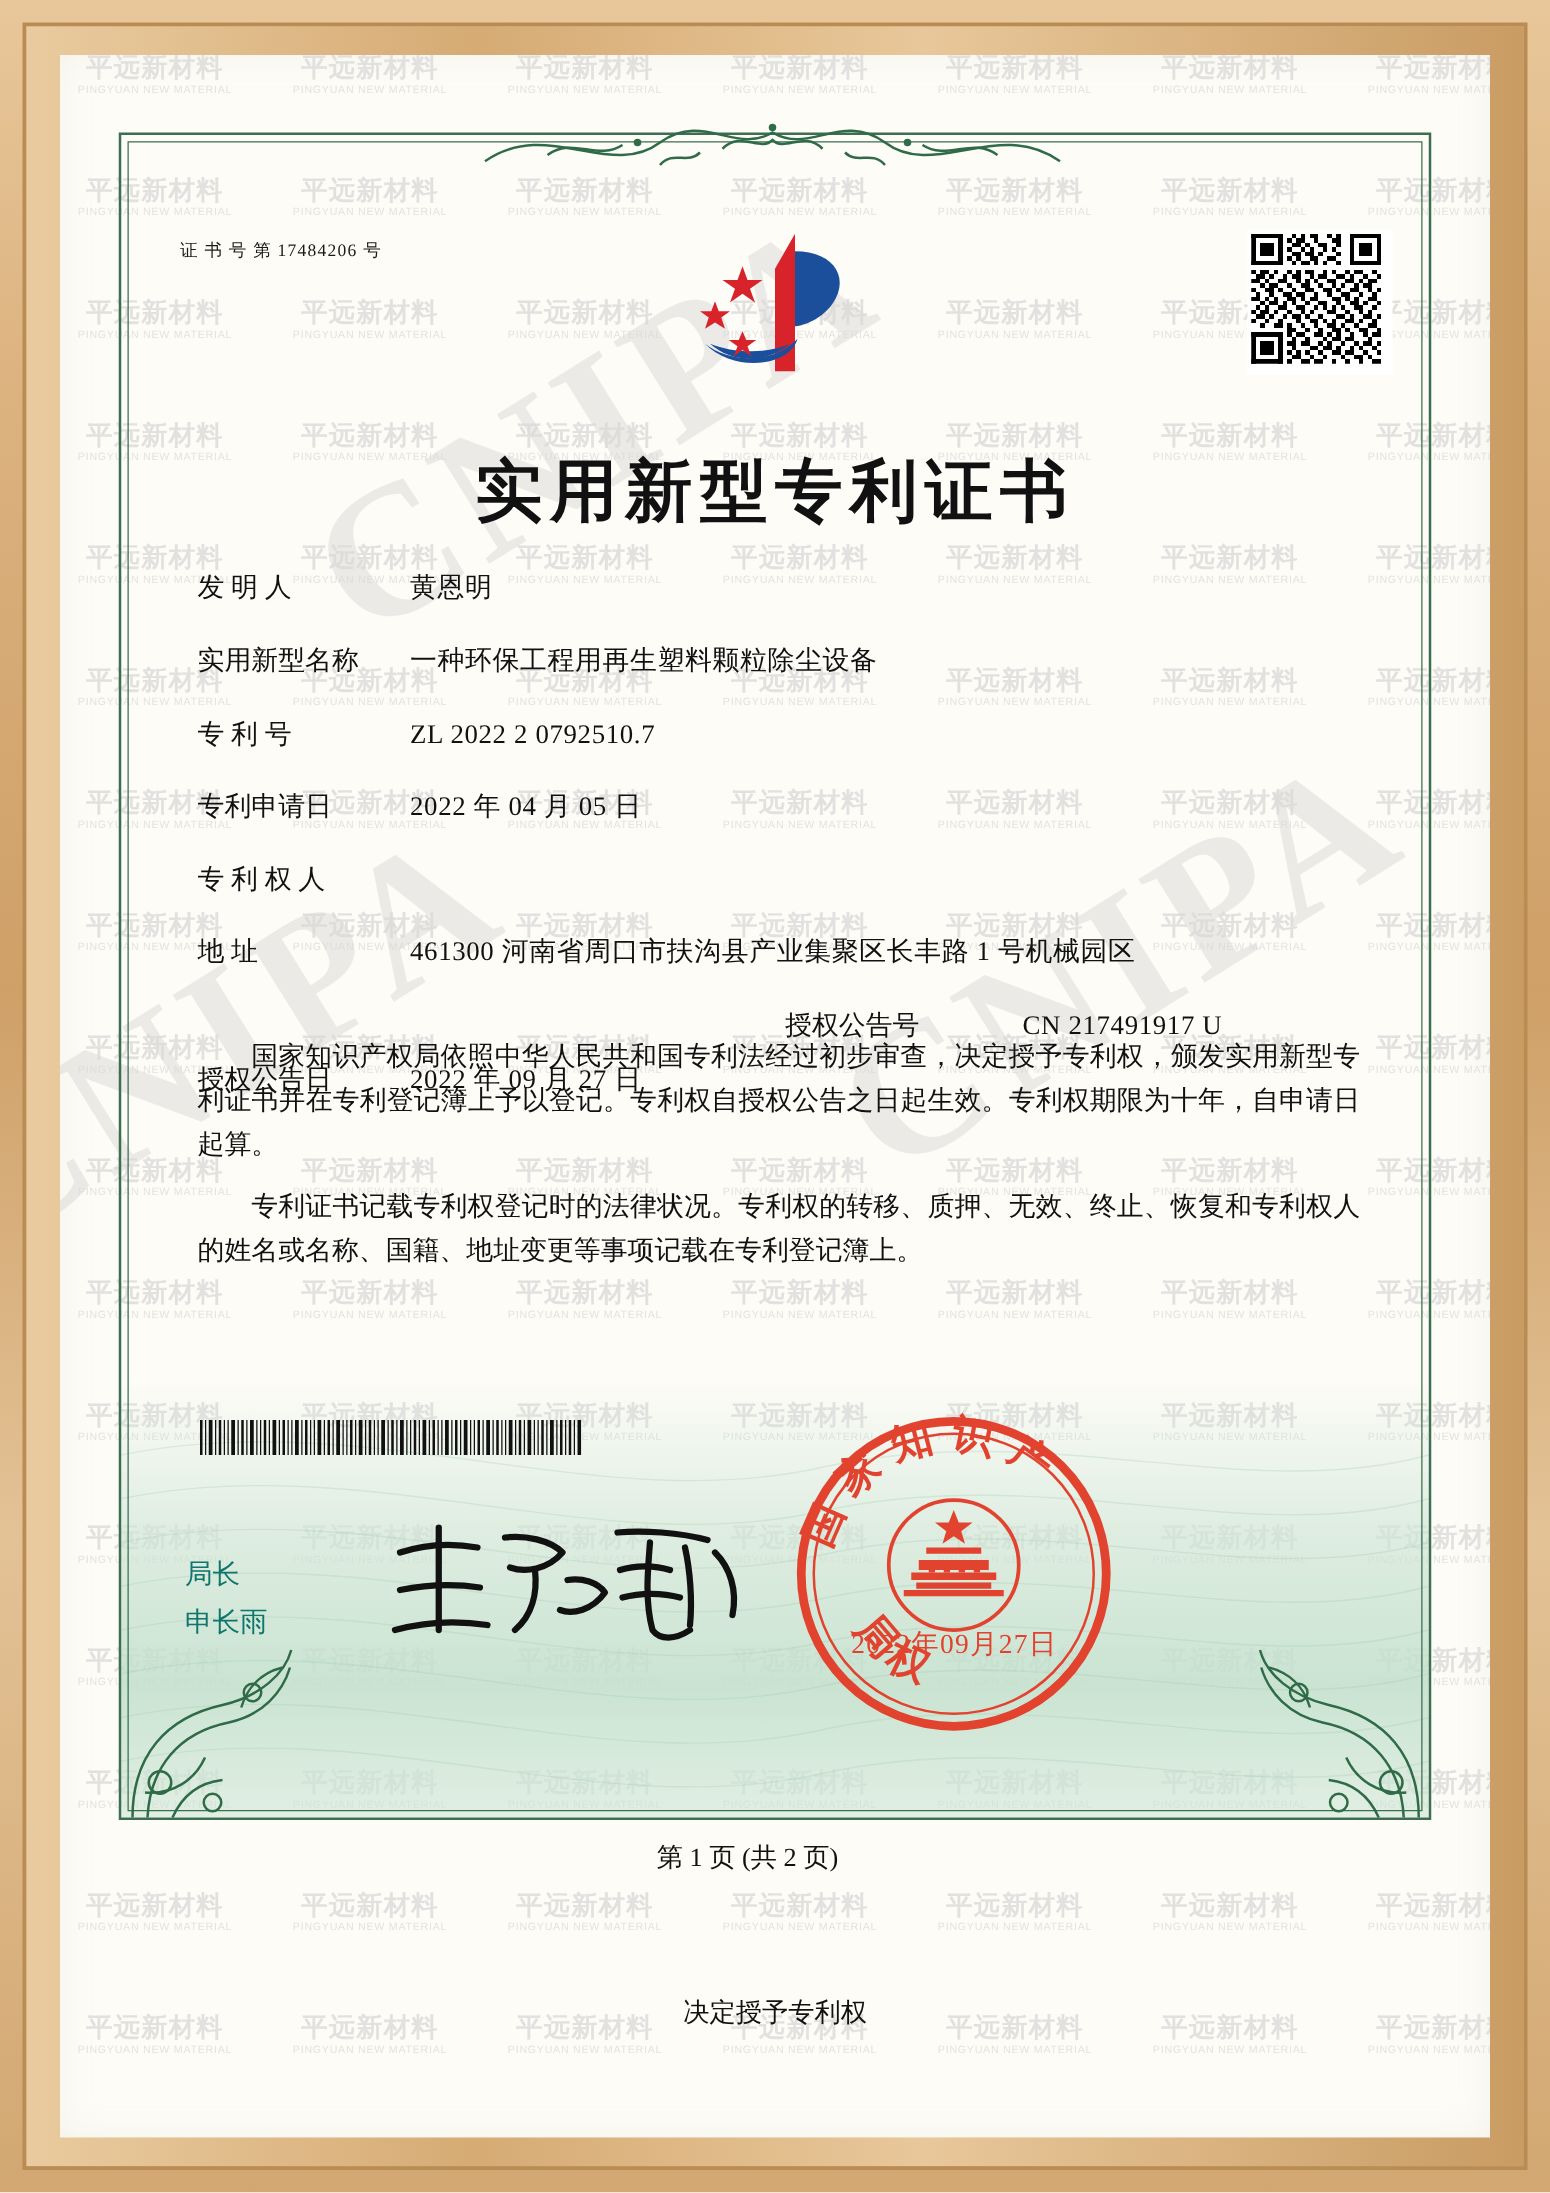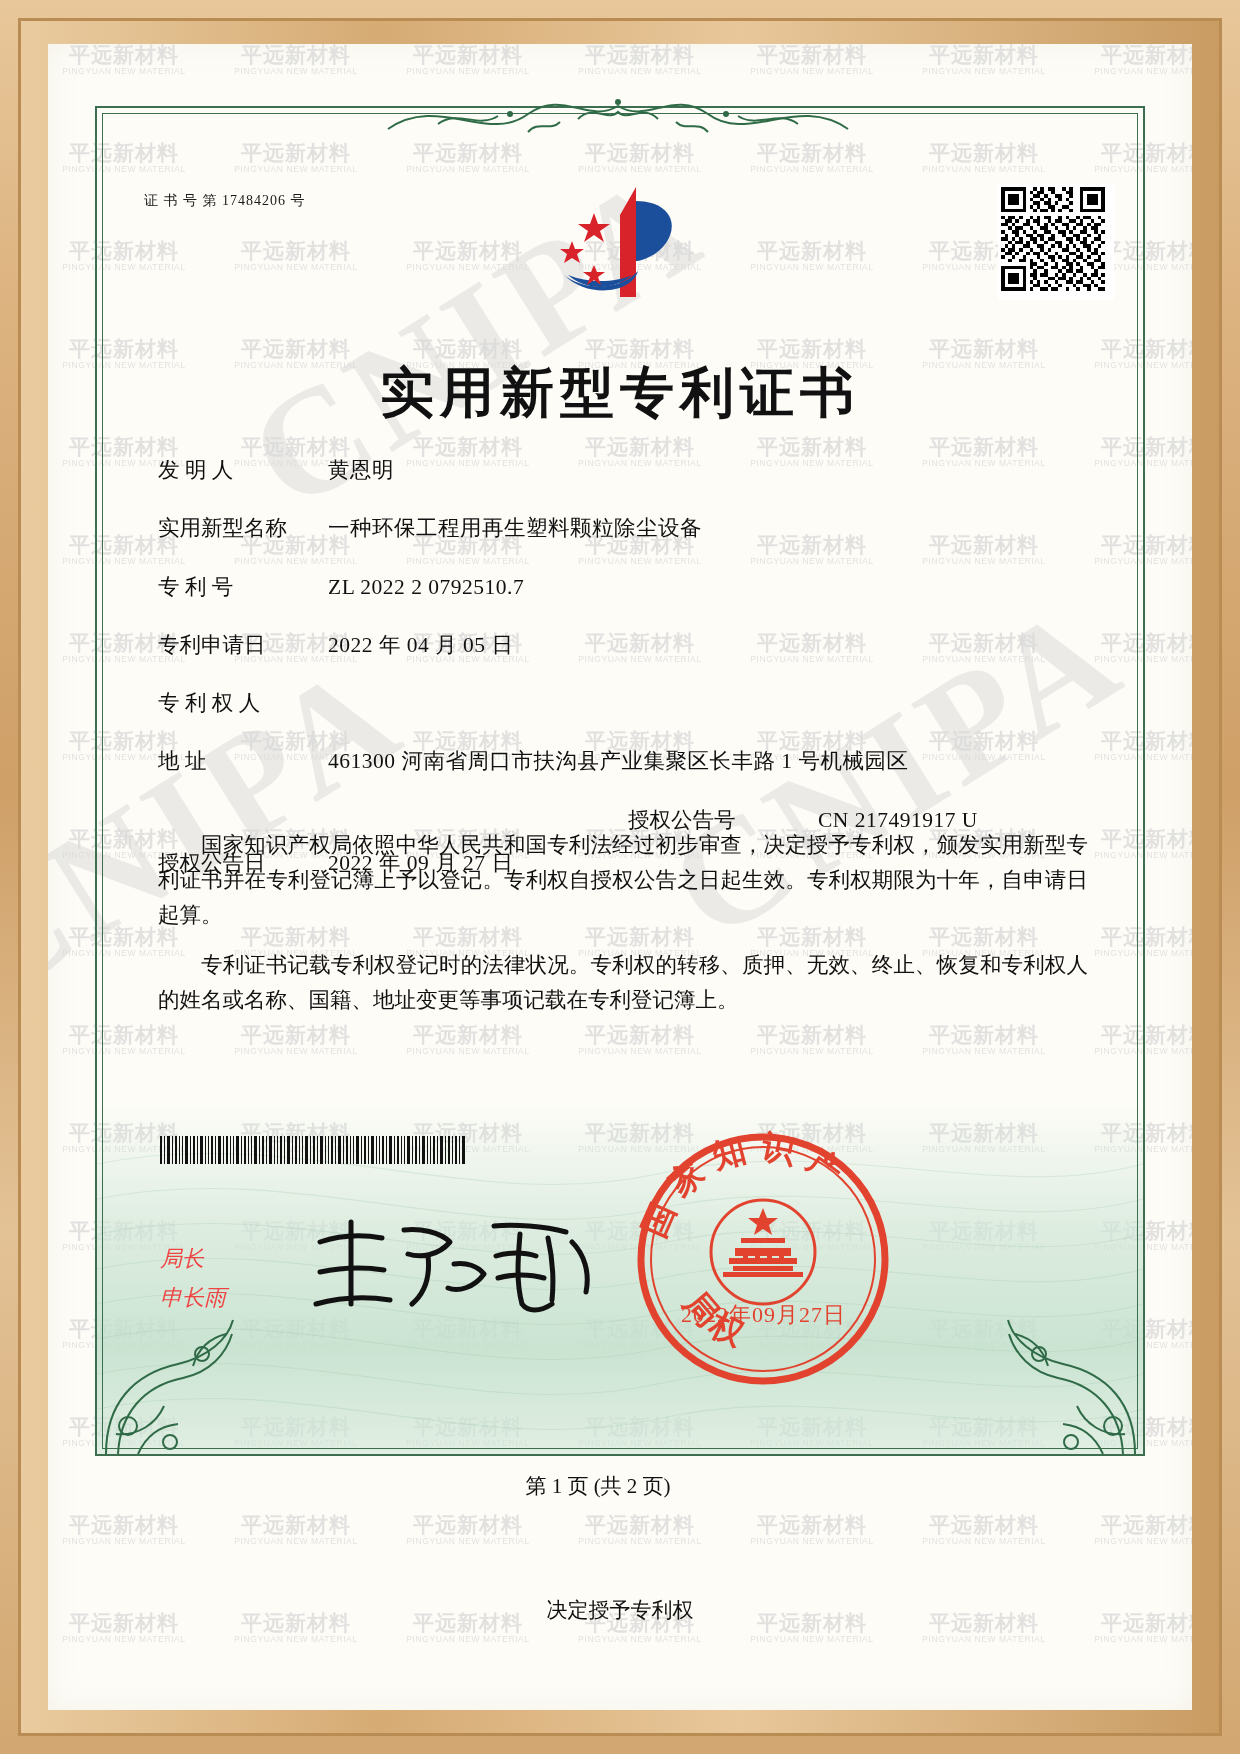--- a/index.html
+++ b/index.html
@@ -212,27 +212,26 @@
     position: absolute;
     left: 112px;
     top: 1092px;
     width: 305px;
     height: 28px;
     z-index: 7;
   }
 
   .director {
     position: absolute;
-    left: 112px;
+    left: 100px;
     top: 1196px;
     font-size: 22px;
     line-height: 1.75;
-    color: #ef4444;
+    color: #0f766e;
     z-index: 7;
-    font-style: italic;
   }
 
   .signature {
     position: absolute;
     left: 260px;
     top: 1168px;
     width: 300px;
     height: 110px;
     z-index: 7;
   }

